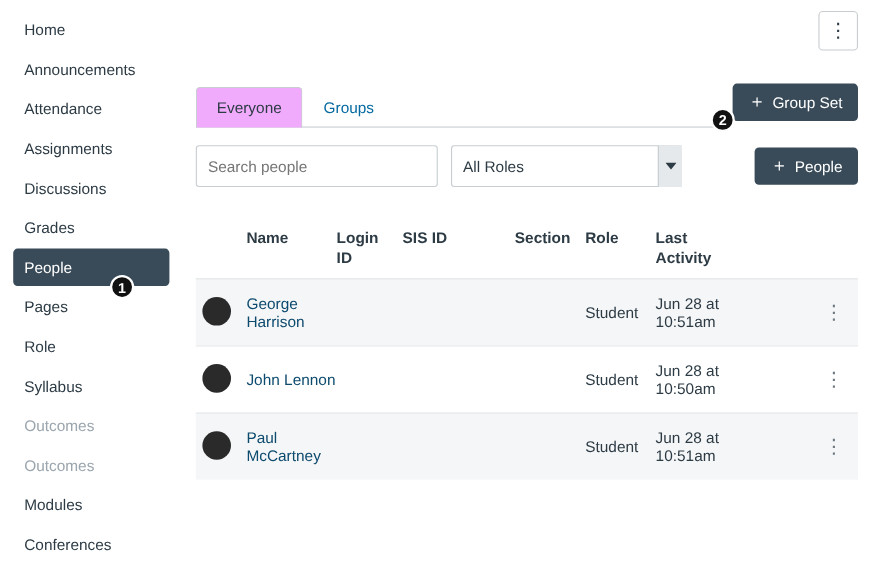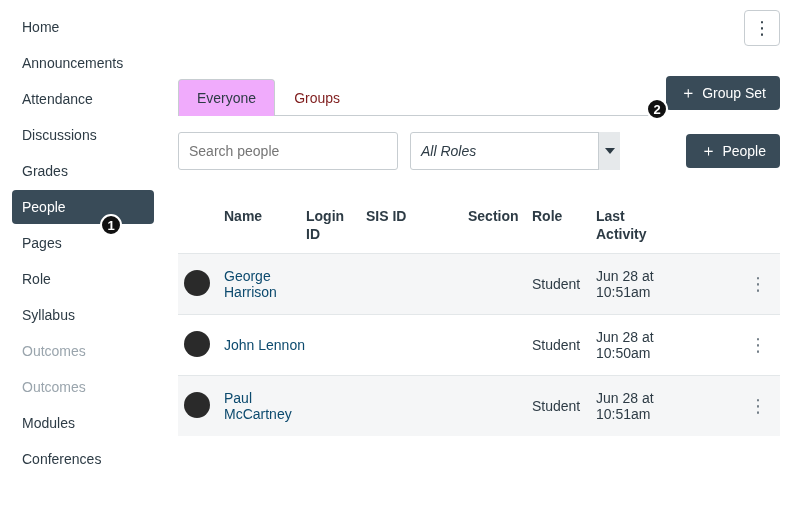--- a/index.html
+++ b/index.html
@@ -29,33 +29,33 @@
   .topbar { display:flex; justify-content:flex-end; }
   .kebab-btn {
     width:36px; height:36px; border:1px solid #c7cdd1; border-radius:4px;
     display:flex; align-items:center; justify-content:center; cursor:pointer; background:#fff;
   }
   .kebab-dots { font-size:18px; line-height:1; color:#2d3b45; }
   .tabs-row { display:flex; align-items:flex-end; justify-content:space-between; margin-top:30px; }
   .tabs { display:flex; border-bottom:1px solid #c7cdd1; flex:1; }
   .tab {
     padding:10px 18px; border:1px solid transparent; border-bottom:none;
-    margin-bottom:-1px; color:#7f1d1d; cursor:pointer;
+    margin-bottom:-1px; color:#0369a1; cursor:pointer;
   }
   .tab.active { border-color:#c7cdd1; background:#f0abfc; color:#2d3b45; border-radius:4px 4px 0 0; }
   .btn-dark {
     background:#394b58; color:#fff; border:none; padding:9px 14px; border-radius:4px;
     display:flex; align-items:center; gap:6px; cursor:pointer; font-size:14px;
   }
   .filters-row { display:flex; align-items:center; gap:12px; margin-top:16px; }
   .search-input {
     flex:0 0 220px; height:38px; border:1px solid #c7cdd1; border-radius:3px; padding:0 10px;
     font-size:14px; color:#2d3b45;
   }
-  .select-wrap { position:relative; flex:0 0 210px; height:38px;font-style:italic; }
+  .select-wrap { position:relative; flex:0 0 210px; height:38px; }
   .role-select {
     width:100%; height:100%; border:1px solid #c7cdd1; border-radius:3px;
     padding:0 26px 0 10px; background:#fff; display:flex; align-items:center; color:#2d3b45;
     cursor:pointer;
   }
   .select-caret {
     position:absolute; right:0; top:0; width:22px; height:100%;
     border-left:1px solid #c7cdd1; background:#e6e9eb;
     display:flex; align-items:center; justify-content:center;
   }
@@ -75,20 +75,21 @@
   svg.caret { width:10px; height:10px; fill:#2d3b45; }
 </style>
 </head>
 <body>
 
 <div class="layout">
   <nav class="sidebar">
     <div class="nav-item">Home</div>
     <div class="nav-item">Announcements</div>
     <div class="nav-item">Attendance</div>
+    <div class="nav-item">Assignments</div>
     <div class="nav-item">Discussions</div>
     <div class="nav-item">Grades</div>
     <div class="nav-item active" style="position:relative;">
       <span>People</span>
       <span class="badge" style="bottom:-12px; left:88px;">1</span>
     </div>
     <div class="nav-item">Pages</div>
     <div class="nav-item">Role</div>
     <div class="nav-item">Syllabus</div>
     <div class="nav-item disabled">Outcomes</div>

